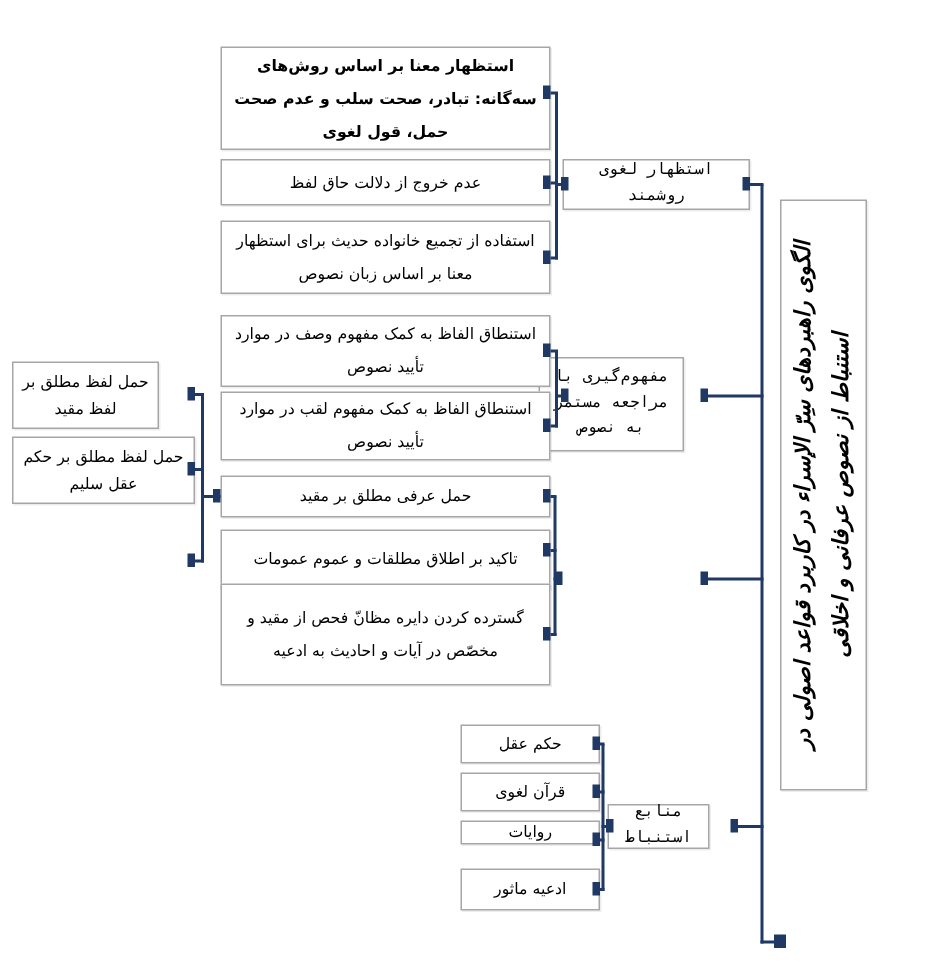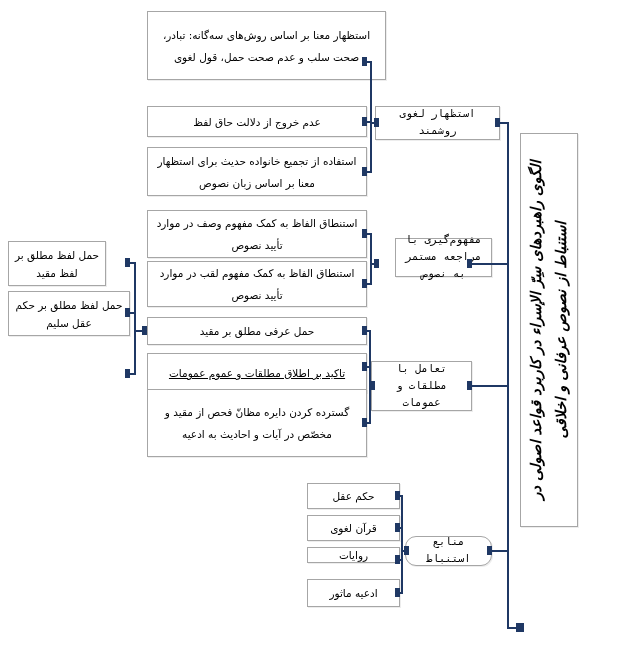--- a/index.html
+++ b/index.html
@@ -30,33 +30,32 @@
 </head>
 <body>
 
 <div class="canvas">
 
   <div class="box title-box" style="left:520px;top:133px;width:58px;height:394px;">
     <div class="title-inner">الگوی راهبردهای سِرّ الإسراء در کاربرد قواعد اصولی در استنباط از نصوص عرفانی و اخلاقی</div>
   </div>
 
   <div class="box branch" style="left:375px;top:106px;width:125px;height:34px;">استظهار لغوی روشمند</div>
-  <div class="box branch" style="left:395px;top:238px;width:97px;height:39px;">مفهوم‌گیری با مراجعه مستمر به نصوص</div>
-  <div class="box branch" style="left:371px;top:361px;width:101px;height:50px;">تعامل با مطلقات و عمومات</div>
-  <div class="box branch" style="left:405px;top:536px;width:87px;height:30px;border-radius:11px;">منابع استنباط</div>
+  <div class="box branch" style="left:359px;top:238px;width:97px;height:63px;">مفهوم‌گیری با مراجعه مستمر به نصوص</div>
+  <div class="box branch" style="left:405px;top:536px;width:68px;height:30px;">منابع استنباط</div>
 
-  <div class="box" style="left:147px;top:11px;width:239px;height:69px;">استظهار معنا بر اساس روش‌های سه‌گانه: تبادر، صحت سلب و عدم صحت حمل، قول لغوی</div>
+  <div class="box" style="left:147px;top:31px;width:220px;height:69px;font-weight:bold;">استظهار معنا بر اساس روش‌های سه‌گانه: تبادر، صحت سلب و عدم صحت حمل، قول لغوی</div>
   <div class="box" style="left:147px;top:106px;width:220px;height:31px;">عدم خروج از دلالت حاق لفظ</div>
   <div class="box" style="left:147px;top:147px;width:220px;height:49px;">استفاده از تجمیع خانواده حدیث برای استظهار معنا بر اساس زبان نصوص</div>
 
   <div class="box" style="left:147px;top:210px;width:220px;height:48px;">استنطاق الفاظ به کمک مفهوم وصف در موارد تأیید نصوص</div>
   <div class="box" style="left:147px;top:261px;width:220px;height:46px;">استنطاق الفاظ به کمک مفهوم لقب در موارد تأیید نصوص</div>
 
   <div class="box" style="left:147px;top:317px;width:220px;height:28px;">حمل عرفی مطلق بر مقید</div>
-  <div class="box" style="left:147px;top:353px;width:220px;height:40px;text-decoration:underline;">تاکید بر اطلاق مطلقات و عموم عمومات</div>
+  <div class="box" style="left:147px;top:353px;width:220px;height:40px;">تاکید بر اطلاق مطلقات و عموم عمومات</div>
   <div class="box" style="left:147px;top:389px;width:220px;height:68px;">گسترده کردن دایره مظانّ فحص از مقید و مخصّص در آیات و احادیث به ادعیه</div>
 
   <div class="box small" style="left:8px;top:241px;width:98px;height:45px;">حمل لفظ مطلق بر لفظ مقید</div>
   <div class="box small" style="left:8px;top:291px;width:122px;height:45px;">حمل لفظ مطلق بر حکم عقل سلیم</div>
 
   <div class="box" style="left:307px;top:483px;width:93px;height:26px;">حکم عقل</div>
   <div class="box" style="left:307px;top:515px;width:93px;height:26px;">قرآن لغوی</div>
   <div class="box" style="left:307px;top:547px;width:93px;height:16px;">روایات</div>
   <div class="box" style="left:307px;top:579px;width:93px;height:28px;">ادعیه ماثور</div>
 

